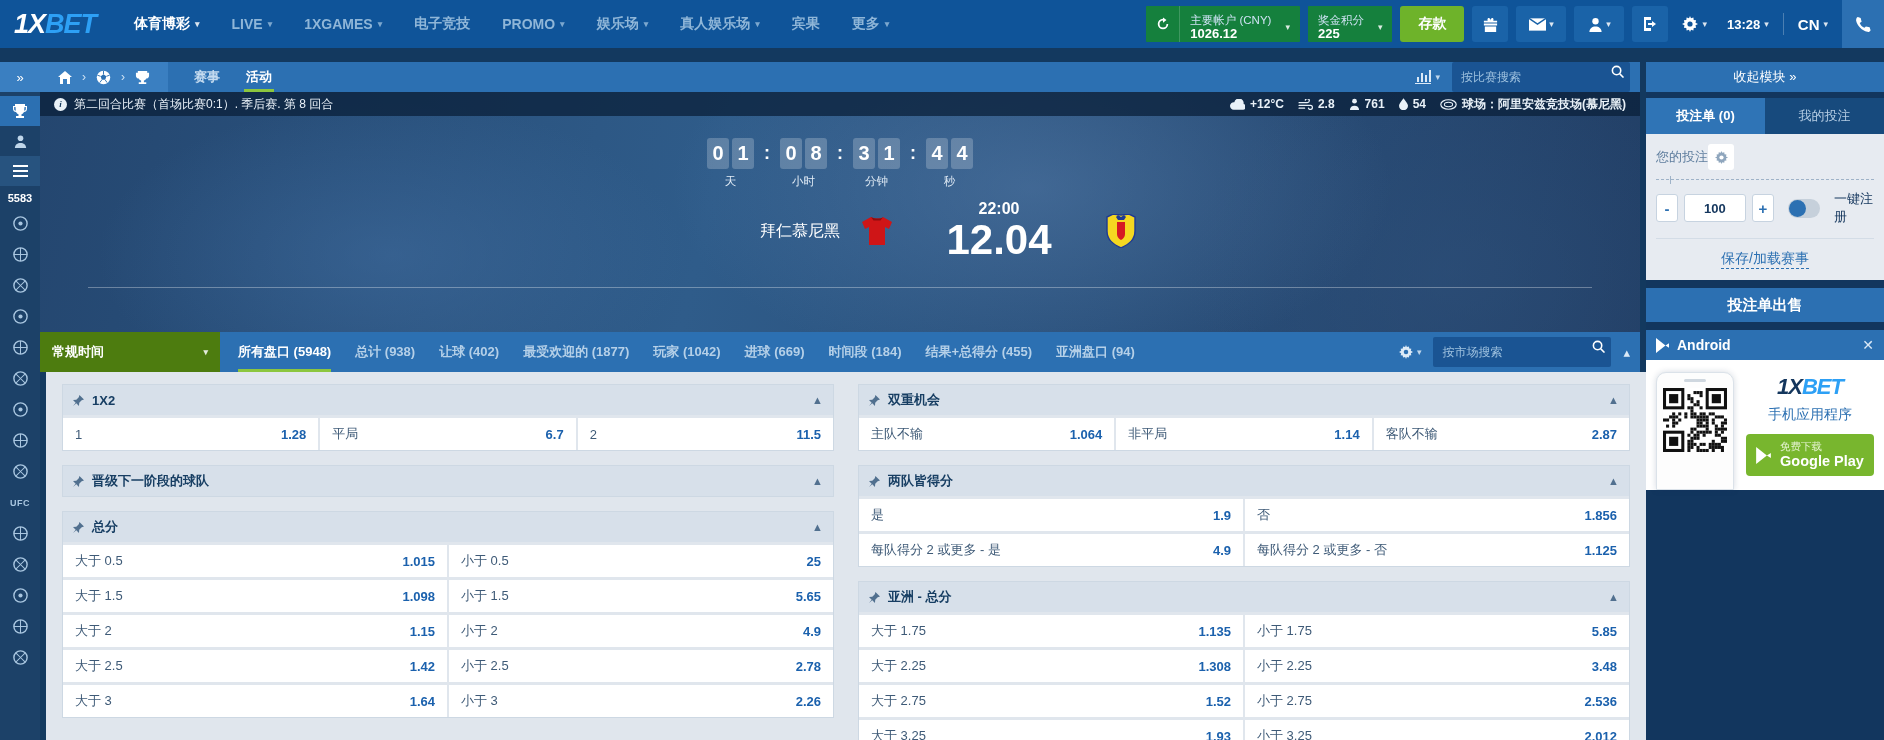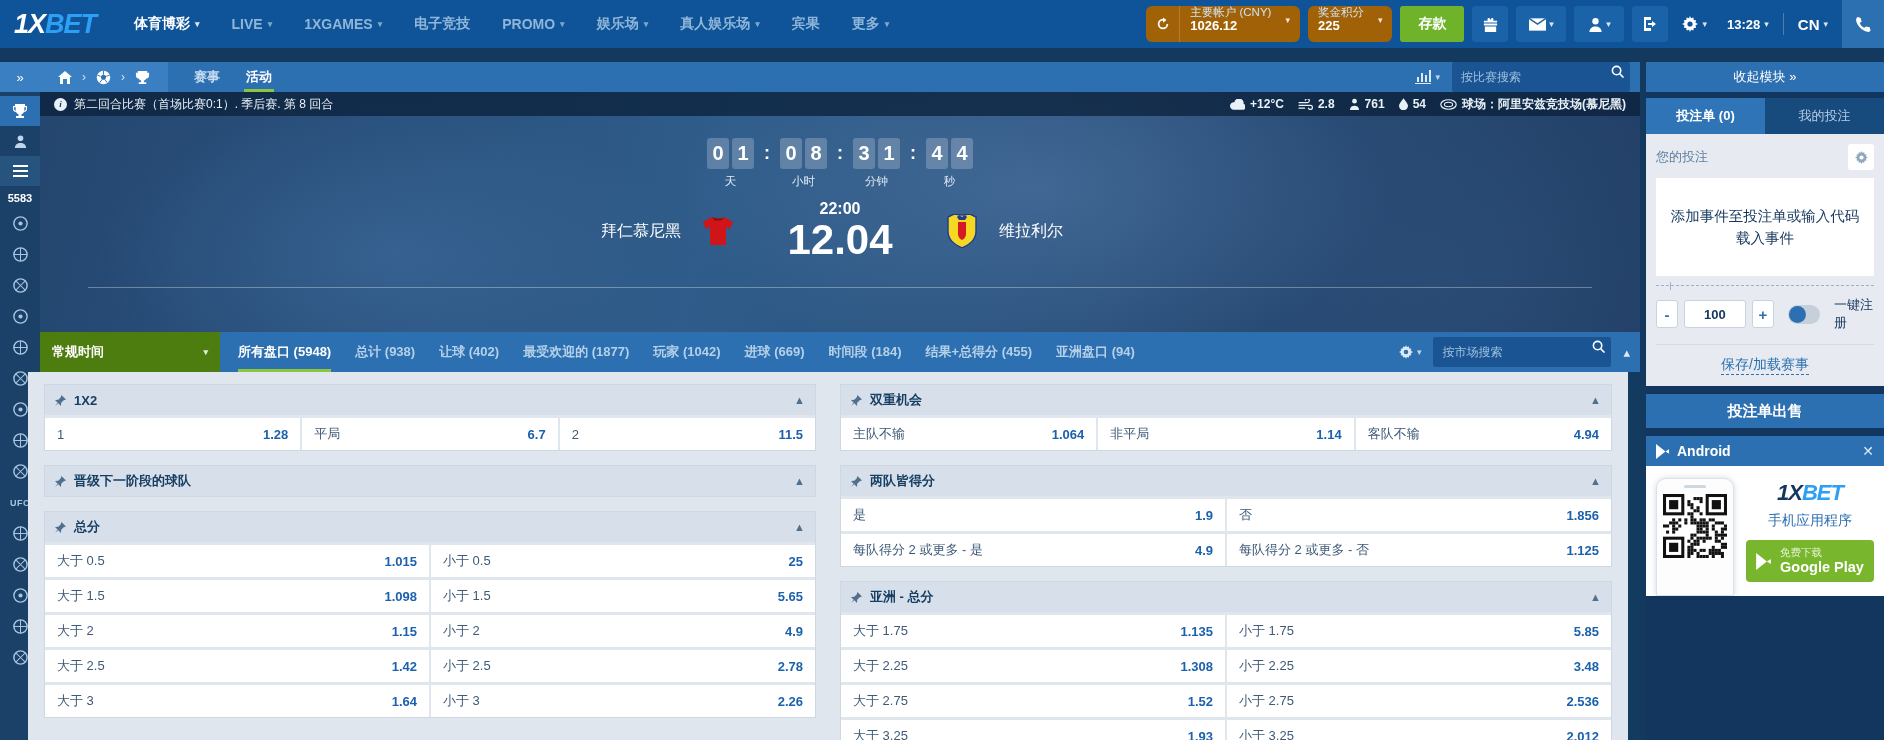--- a/index.html
+++ b/index.html
@@ -10,21 +10,21 @@
   
   .navbar { position:absolute; left:0; top:0; width:1884px; height:48px; background:#0f5499; display:flex; align-items:center; padding-left:14px; z-index:5; }
   .logo { display:flex; align-items:baseline; font-style:italic; font-weight:bold; font-size:27px; letter-spacing:-1px; margin-right:38px; cursor:pointer; }
   .logo .lx { color:#fff; }
   .logo .lbet { color:#2da0f5; }
   .mainnav { display:flex; align-items:center; gap:32px; height:100%; }
   .nav-item { display:flex; align-items:center; gap:5px; color:#8fb6d8; font-size:14px; font-weight:bold; cursor:pointer; white-space:nowrap; }
   .nav-item.active { color:#fff; }
   .chev { font-size:9px; color:inherit; opacity:.85; line-height:1; }
   .nav-right { margin-left:auto; display:flex; align-items:center; gap:8px; padding-right:0; height:100%; }
-  .acct-box { background:#a16207; border-radius:6px; height:36px; display:flex; align-items:flex-start; color:#fff; overflow:hidden; }
+  .acct-box { background:#15803d; border-radius:1px; height:36px; display:flex; align-items:flex-end; color:#fff; overflow:hidden; }
   .acct-refresh { width:34px; height:100%; display:flex; align-items:center; justify-content:center; border-right:1px solid rgba(255,255,255,.18); cursor:pointer; }
   .acct-main { display:flex; align-items:center; gap:14px; padding:0 10px; cursor:pointer; }
   .acct-lines { display:flex; flex-direction:column; line-height:1.15; }
   .acct-label { font-size:11.5px; color:#cfe2f4; }
   .acct-value { font-size:13px; font-weight:bold; color:#fff; }
   .btn-deposit { background:#6eb32a; color:#fff; font-weight:bold; font-size:14px; border:none; border-radius:3px; height:36px; padding:0 18px; cursor:pointer; }
   .icon-btn { width:36px; height:36px; background:#1a63a8; border-radius:3px; display:flex; align-items:center; justify-content:center; gap:3px; color:#fff; cursor:pointer; }
   .icon-btn.wide { width:50px; }
   .plain-group { display:flex; align-items:center; gap:4px; color:#fff; cursor:pointer; padding:0 6px; }
   .nav-time { font-size:13px; font-weight:bold; color:#fff; }
@@ -97,40 +97,40 @@
   .period-dd .chev { margin-left:auto; }
   .mtab-list { display:flex; align-items:center; gap:24px; margin-left:18px; height:100%; }
   .mtab { color:#b5d0e8; font-size:13px; font-weight:bold; height:100%; display:flex; align-items:center; cursor:pointer; position:relative; white-space:nowrap; }
   .mtab.active { color:#fff; }
   .mtab.active::after { content:""; position:absolute; left:0; right:0; bottom:0; height:3px; background:#8cc63e; }
   .mtabs-right { margin-left:auto; display:flex; align-items:center; gap:12px; padding-right:10px; }
   .gear-group { display:flex; align-items:center; gap:4px; color:#dceaf7; cursor:pointer; }
   .collapse-up { color:#dceaf7; font-size:13px; cursor:pointer; }
 
   
-  .content { position:absolute; left:28px; top:372px; width:1600px; height:368px; background:#e0e6ed; padding:12px 16px 0 16px; display:flex; gap:24px; overflow:hidden; }
+  .content { position:absolute; left:46px; top:372px; width:1600px; height:368px; background:#e0e6ed; padding:12px 16px 0 16px; display:flex; gap:24px; overflow:hidden; }
   .mcol { flex:1; }
   .card { margin-bottom:14px; border:1px solid #cdd8e3; }
   .card-hd { height:30px; background:#d7e0ea; display:flex; align-items:center; gap:8px; padding:0 10px; cursor:pointer; }
   .card-title { color:#173e63; font-size:13px; font-weight:bold; }
   .card-chev { margin-left:auto; color:#51708f; font-size:11px; }
   .mrow { display:flex; gap:2px; margin-top:3px; }
   .cell { flex:1; background:#fff; height:32px; display:flex; align-items:center; justify-content:space-between; padding:0 12px; cursor:pointer; }
   .cell .lbl { color:#3e5a77; font-size:13px; }
   .cell .odd { color:#1b61ad; font-size:13px; font-weight:bold; }
 
   
   .sidebar { position:absolute; left:1646px; top:62px; width:238px; height:678px; background:#12365e; display:flex; flex-direction:column; }
   .bs-collapse { height:30px; background:#2c70b2; color:#fff; font-size:13px; display:flex; align-items:center; justify-content:center; cursor:pointer; margin-bottom:6px; }
   .bs-tabs { display:flex; height:36px; }
   .bs-tab { flex:1; display:flex; align-items:center; justify-content:center; font-size:13px; cursor:pointer; }
   .bs-tab.active { background:#2f74b6; color:#fff; font-weight:bold; }
   .bs-tab.inactive { background:#174a7d; color:#b5cde4; }
   .bs-panel { background:#e7ebf1; padding:10px 10px 12px 10px; }
-  .yourbets-row { display:flex; align-items:center; justify-content:space-between; }
+  .yourbets-row { display:flex; align-items:center; }
   .yourbets-lbl { color:#5f7e9e; font-size:13px; }
   .gear-btn { width:26px; height:26px; background:#fff; border-radius:3px; display:flex; align-items:center; justify-content:center; color:#8fa6bd; cursor:pointer; }
   .empty-box { background:#fff; margin-top:8px; height:98px; display:flex; align-items:center; justify-content:center; text-align:center; color:#14365d; font-size:14.5px; padding:0 14px; line-height:1.55; }
   .dash-div { border-top:1px dashed #9fb3c8; margin:9px 0 10px 0; position:relative; }
   .dash-div::before { content:""; position:absolute; left:14px; top:-4px; width:1px; height:8px; background:#9fb3c8; }
   .stepper-row { display:flex; align-items:center; gap:6px; }
   .step-btn { width:28px; height:28px; background:#fff; border:1px solid #c7d3e0; border-radius:3px; color:#2c70b2; font-size:15px; font-weight:bold; display:flex; align-items:center; justify-content:center; cursor:pointer; }
   .stake-input { width:62px; height:28px; background:#fff; border:1px solid #c7d3e0; border-radius:3px; text-align:center; color:#14365d; font-size:13px; font-weight:bold; outline:none; }
   .toggle { width:42px; height:19px; background:#c6d0db; border-radius:10px; position:relative; margin-left:8px; cursor:pointer; }
   .toggle .knob { position:absolute; left:1px; top:1px; width:17px; height:17px; border-radius:50%; background:#2c70b2; }
@@ -550,21 +550,20 @@
       <span class="start-time">22:00</span>
       <span class="big-odd">12.04</span>
     </span>
     <span class="team-ic">
       <svg width="30" height="34" viewBox="0 0 30 34">
           <path d="M15 1l8-1 6 3v14c0 9-6 13-14 17C7 30 1 26 1 17V3l6-3z" fill="#f5d821" stroke="#1f3a93" stroke-width="1.4"></path>
           <path d="M11 8h8v12c0 3-1.6 4.6-4 6-2.4-1.4-4-3-4-6z" fill="#d61a23"></path>
           <path d="M10 3l2-2 3 2 3-2 2 2-2 3h-6z" fill="#1f3a93"></path>
         </svg>
     </span>
-    <span class="team-name away">维拉利尔</span>
   </div>
 </div>
 
 <div class="mtabs">
   <div class="period-dd">
     <span>常规时间</span>
     <span class="chev">▾</span>
   </div>
   <div class="mtab-list" id="mtab-list">
       <span class="mtab active">所有盘口 (5948)</span>
@@ -715,21 +714,21 @@
           <div class="cell">
             <span class="lbl">主队不输</span>
             <span class="odd">1.064</span>
           </div>
           <div class="cell">
             <span class="lbl">非平局</span>
             <span class="odd">1.14</span>
           </div>
           <div class="cell">
             <span class="lbl">客队不输</span>
-            <span class="odd">4.94</span>
+            <span class="odd">2.87</span>
           </div>
         </div>
       </section>
       <section class="card">
         <header class="card-hd">
           <span>
             <svg width="11" height="11" viewBox="0 0 12 12">
               <path d="M7 0L12 5 9.5 5.7 6.8 8.4 6.5 12 3.6 9.1 0 12l2.9-3.6L0 5.5l3.6-.3L6.3 2.5z" fill="#51708f"></path>
             </svg>
           </span>
@@ -822,21 +821,20 @@
       <span class="yourbets-lbl">您的投注</span>
       <span class="gear-btn">
         <span>
             <svg width="13" height="13" viewBox="0 0 16 16">
               <path d="M8 0l1 2.2 2.4-.6.3 2.4 2.4.3-.6 2.4L16 8l-2.5 1.3.6 2.4-2.4.3-.3 2.4-2.4-.6L8 16l-1-2.2-2.4.6-.3-2.4-2.4-.3.6-2.4L0 8l2.5-1.3-.6-2.4 2.4-.3.3-2.4 2.4.6z" fill="#8fa6bd"></path>
               <circle cx="8" cy="8" r="2.6" fill="#fff"></circle>
             </svg>
           </span>
       </span>
     </div>
-    <div class="empty-box">添加事件至投注单或输入代码载入事件</div>
     <div class="dash-div"></div>
     <div class="stepper-row">
       <span class="step-btn">-</span>
       <input class="stake-input" value="100" style="">
       <span class="step-btn">+</span>
       <span class="toggle">
           <span class="knob"></span>
         </span>
       <span class="oneclick-lbl">一键注册</span>
     </div>

